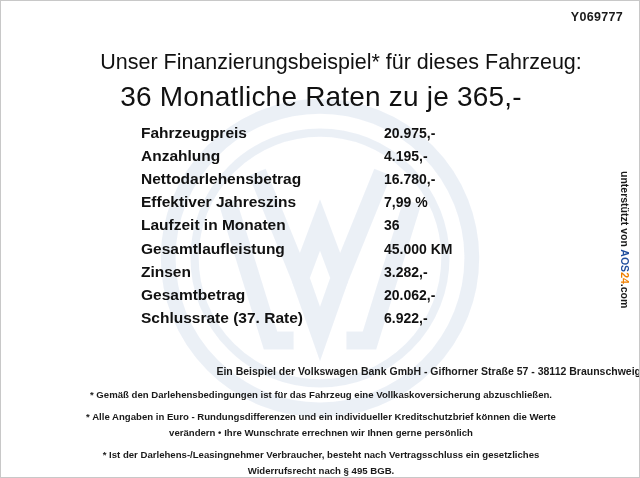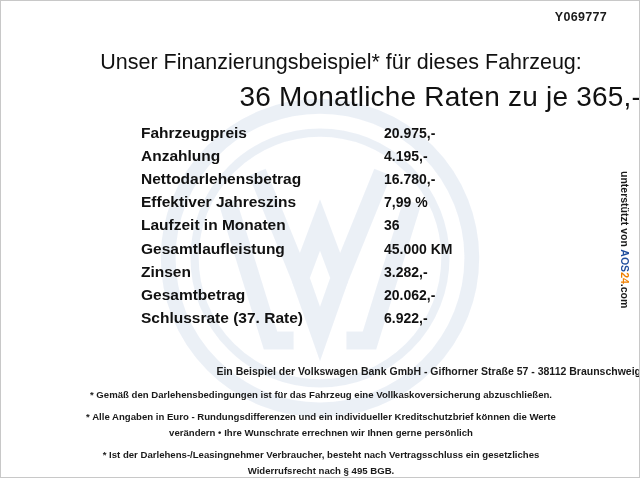--- a/index.html
+++ b/index.html
@@ -34,21 +34,21 @@
     pointer-events: none;
     z-index: 0;
   }
   .content {
     position: relative;
     z-index: 2;
   }
   .refcode {
     position: absolute;
     top: 9px;
-    right: 32px;
+    right: 16px;
     font-size: 12.5px;
     font-weight: bold;
     color: #1a1a1a;
     letter-spacing: 0.3px;
   }
   .headline {
     position: absolute;
     top: 49px;
     left: 0;
     width: 640px;
@@ -56,21 +56,21 @@
     font-size: 21.5px;
     color: #111111;
     font-weight: normal;
     padding-left: 20px;
   }
   .subheadline {
     position: absolute;
     top: 80px;
     left: 0;
     width: 640px;
-    text-align: right;
+    text-align: center;
     font-size: 28px;
     color: #111111;
     font-weight: normal;
     letter-spacing: 0.2px;
   }
   .table {
     position: absolute;
     top: 120px;
     left: 140px;
     width: 360px;

